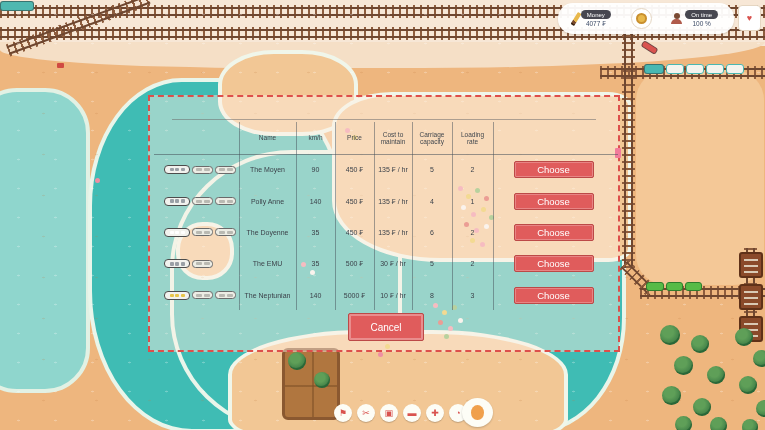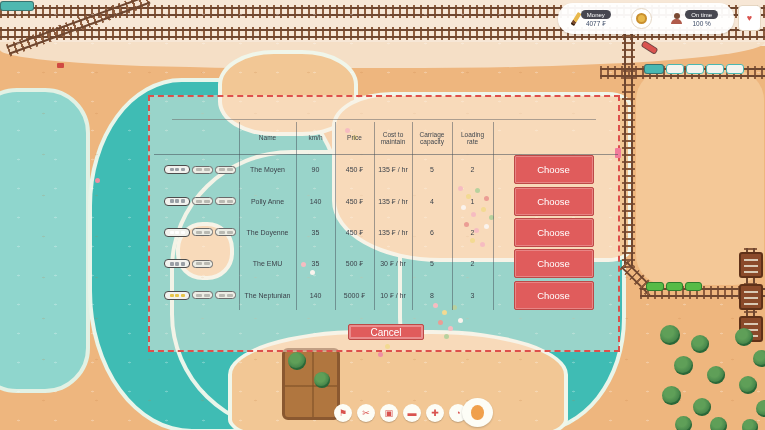--- a/index.html
+++ b/index.html
@@ -80,24 +80,24 @@
   .trow{height:31.4px;}
   .hcell{font-size:6.5px;color:#41474e;text-align:center;line-height:1.15;padding:0 4px;}
   .cell{font-size:7px;color:#3c424a;text-align:center;}
   .sprite{display:flex;gap:2px;align-items:center;padding-left:6px;}
   .loco{width:26px;height:9px;background:#f2f2ee;border:1px solid #4c4c4c;border-radius:4px;
         display:flex;gap:1.5px;align-items:center;justify-content:center;}
   .loco i{display:block;width:4px;height:3.5px;border-radius:1px;}
   .car{width:21px;height:8px;background:#ececе4;background:#ecece4;border:1px solid #6a6a6a;border-radius:3.5px;
        display:flex;gap:2px;align-items:center;justify-content:center;}
   .car i{display:block;width:6px;height:3px;background:#b9b9b2;border-radius:1px;}
-  .choose-btn{display:block;margin:0 auto;width:80px;height:29px;background:#e05c5c;border:1px solid #bc4947;
+  .choose-btn{display:block;margin:0 auto;width:80px;height:17px;background:#e05c5c;border:1px solid #bc4947;
               border-radius:2px;color:#fff;font-size:9.5px;font-family:"Liberation Sans",sans-serif;
               box-shadow:inset 0 0 0 1px rgba(255,255,255,.25);cursor:pointer;padding:0;}
-  .cancel-btn{position:absolute;left:198px;top:227px;width:76px;height:16px;background:#e05c5c;
+  .cancel-btn{position:absolute;left:198px;top:216px;width:76px;height:28px;background:#e05c5c;
               border:1px solid #bc4947;border-radius:2px;color:#fff;font-size:10px;
               font-family:"Liberation Sans",sans-serif;box-shadow:inset 0 0 0 2px rgba(255,255,255,.3);cursor:pointer;}
   .edge-marker{position:absolute;right:-3px;top:51px;width:6px;height:10px;background:#f27b9b;border-radius:1px;}
 
   
   .toolbar{position:absolute;left:334px;top:404px;display:flex;gap:5px;align-items:center;}
   .tool-btn{width:18px;height:18px;border-radius:50%;background:#fdfdf6;box-shadow:0 1px 1px rgba(0,0,0,.2);
             display:flex;align-items:center;justify-content:center;color:#d9534f;font-size:9px;cursor:pointer;}
   .big-tool{position:absolute;left:462px;top:398px;width:31px;height:29px;border-radius:50%;background:#fdfdf6;
             display:flex;align-items:center;justify-content:center;box-shadow:0 1px 2px rgba(0,0,0,.2);cursor:pointer;}

